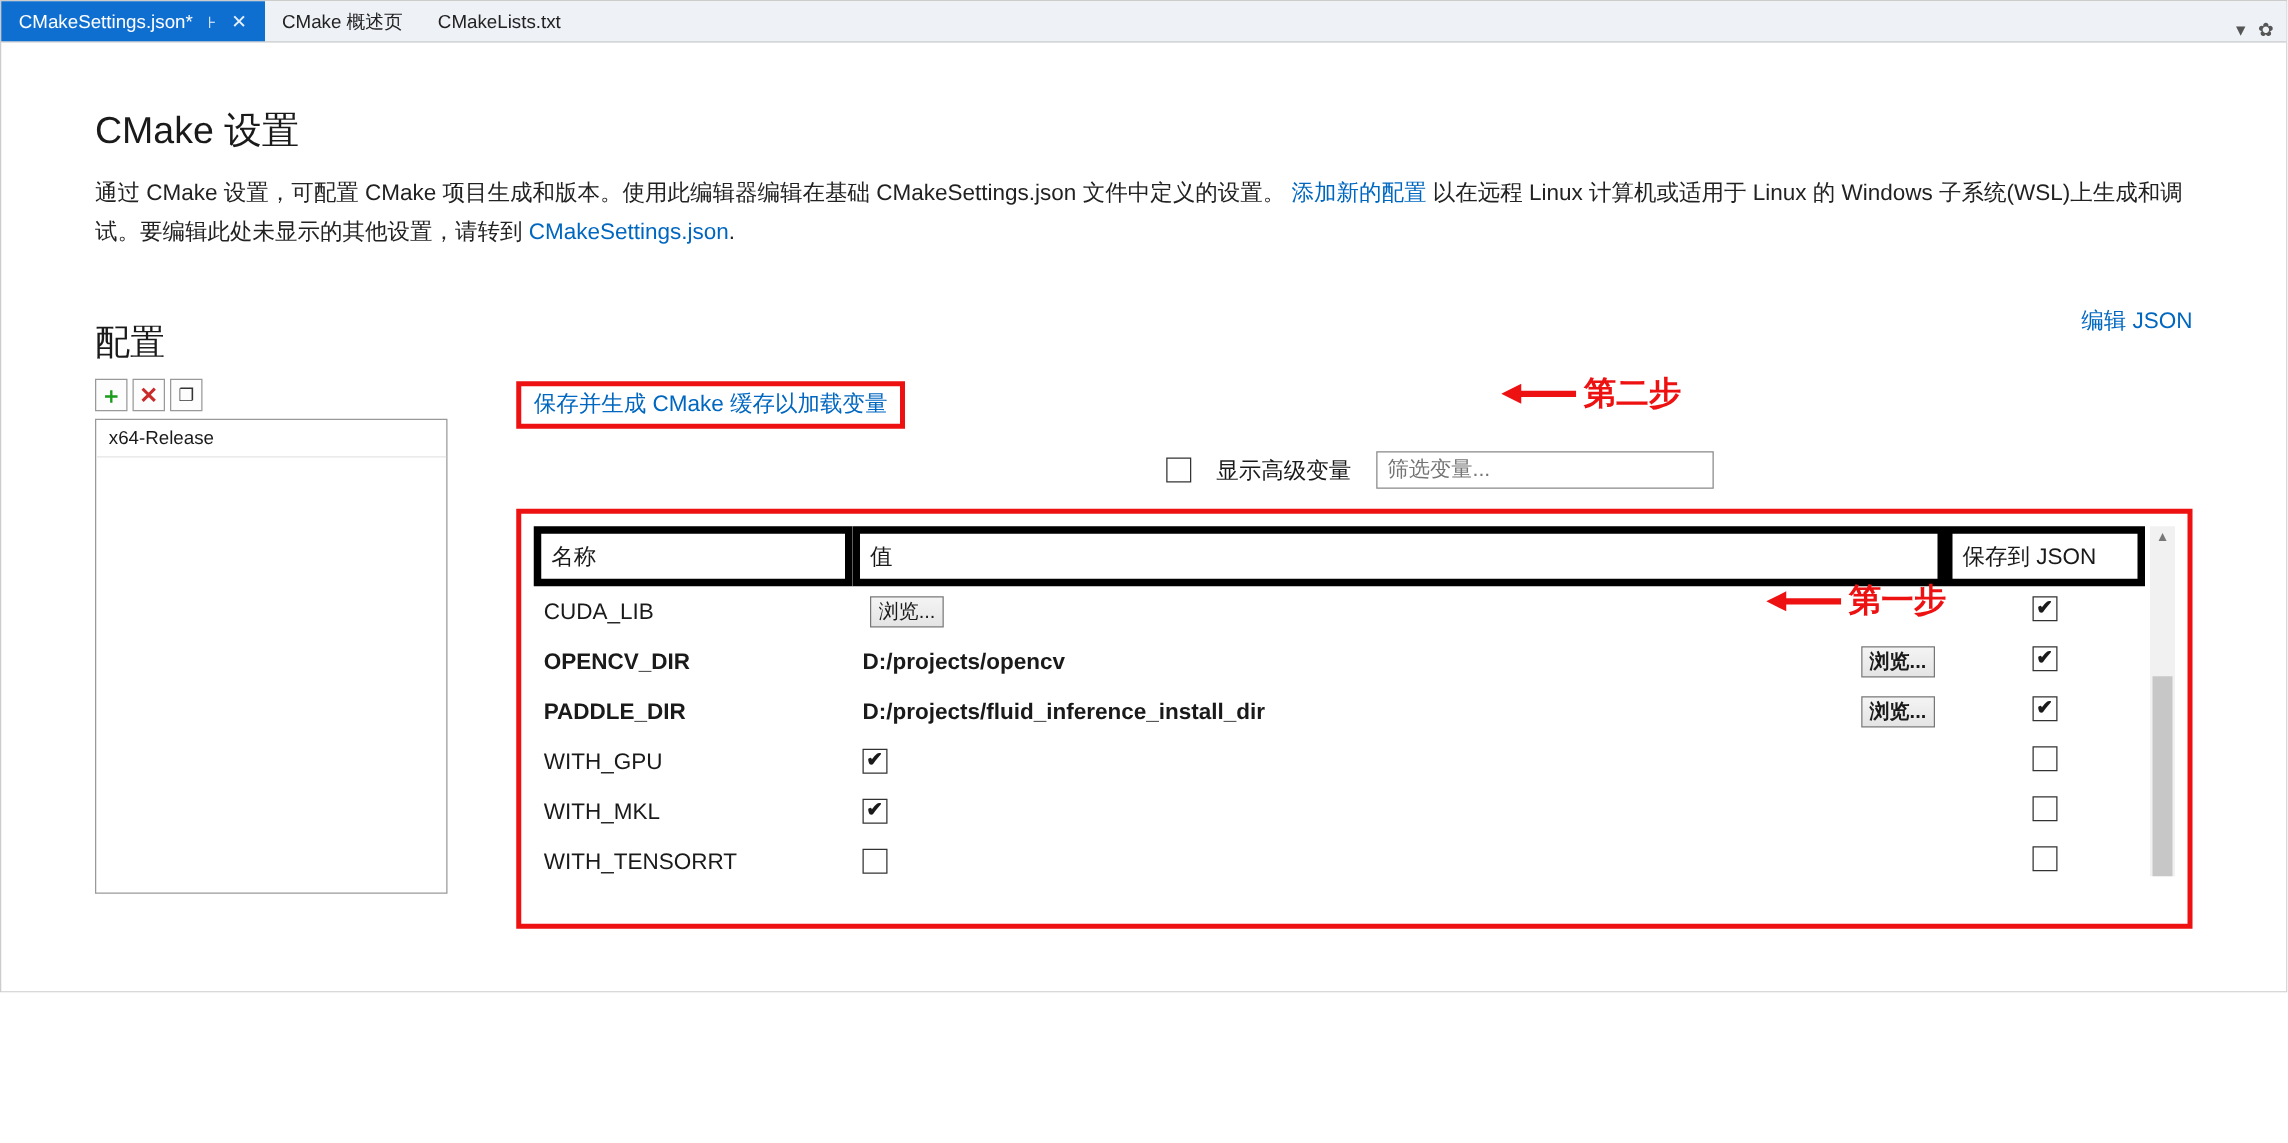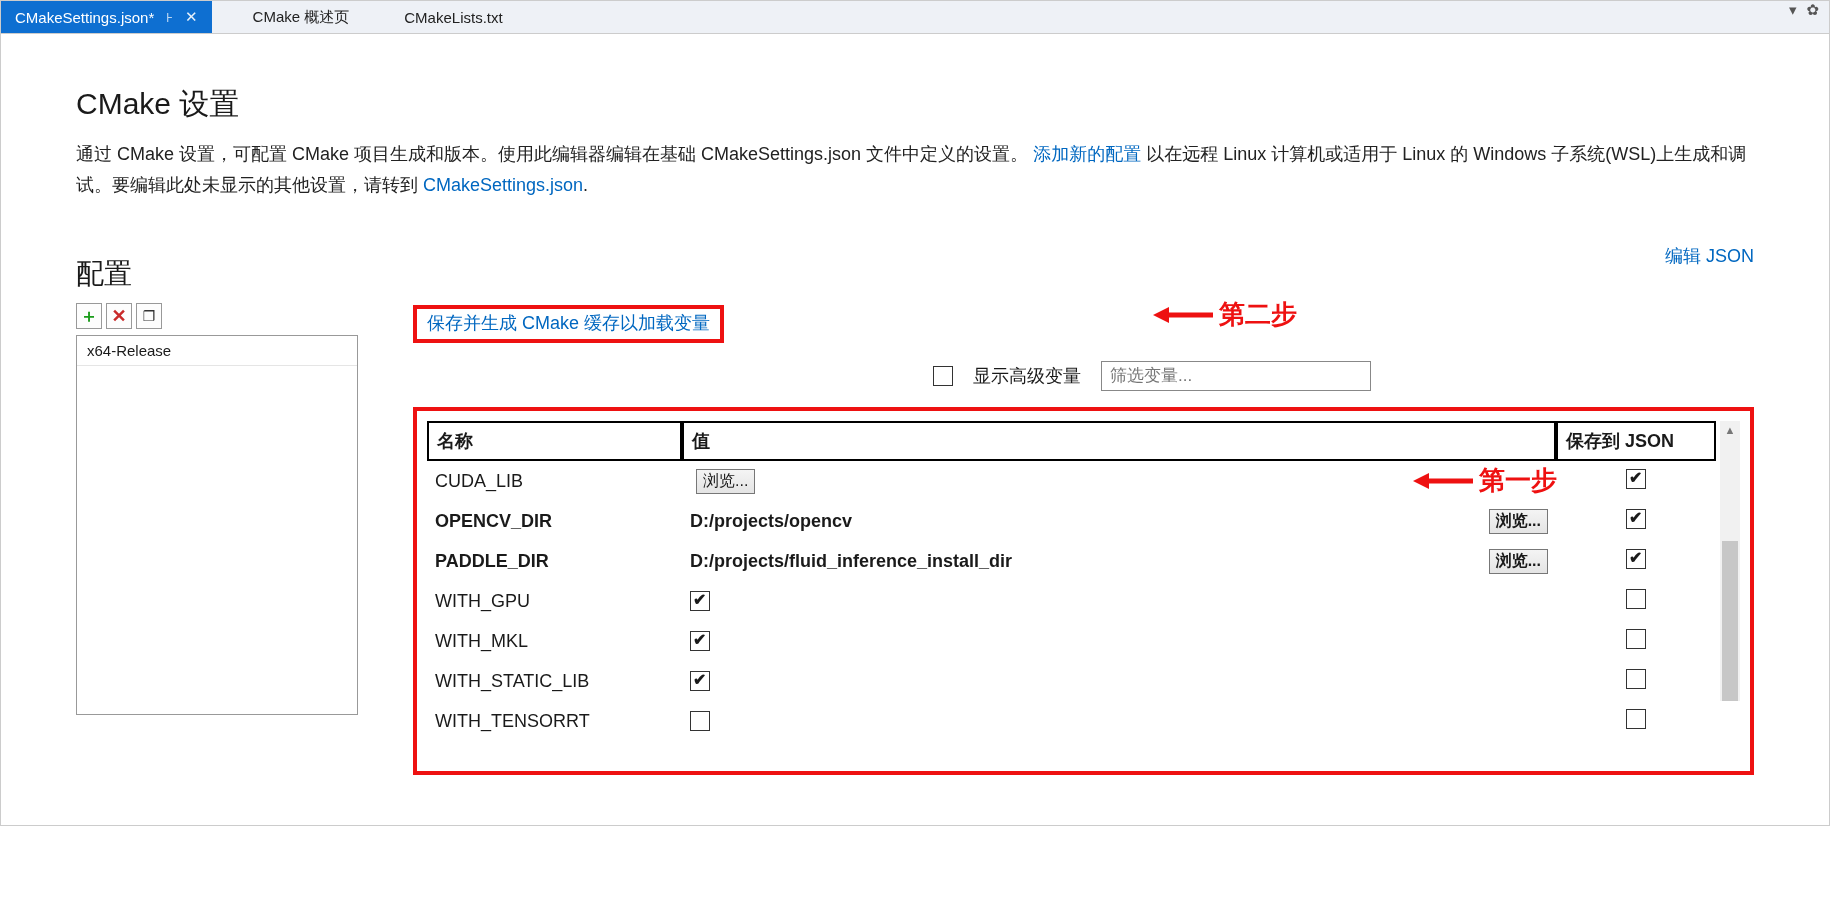--- a/index.html
+++ b/index.html
@@ -5,22 +5,22 @@
 * { box-sizing: border-box; margin: 0; padding: 0; }
 body {
   font-family: "Microsoft YaHei", "Segoe UI", Arial, sans-serif;
   font-size: 15px;
   background: #fff;
   color: #1a1a1a;
   width: 1830px;
 }
 .frame { border: 1px solid #ccc; }
 .tabbar {
-  display: flex; align-items: flex-start; height: 33px;
-  background: #eef1f6; border-bottom: 1px solid #ccc; gap: 27px;
+  display: flex; align-items: flex-end; height: 33px;
+  background: #eef1f6; border-bottom: 1px solid #ccc;
 }
 .tab { display: inline-flex; align-items: center; gap: 12px; height: 100%; padding: 0 14px; color: #222; }
 .tab.active { background: #0e6fd1; color: #fff; }
 .tab .pin { font-size: 13px; opacity: .9; }
 .tab .close { font-size: 15px; opacity: .9; }
 .tabbar-spacer { flex: 1; }
 .tabbar-icons { display: flex; gap: 10px; padding-right: 10px; color: #555; }
 .content { padding: 30px 55px 30px 55px; }
 .cpadding { padding: 20px; }
 h1.title { font-size: 30px; font-weight: 400; margin-bottom: 14px; }
@@ -51,40 +51,40 @@
 .filterrow { display: flex; align-items: center; gap: 20px; margin-top: 18px; margin-left: 520px; }
 .chkbox { width: 20px; height: 20px; border: 1px solid #333; display: inline-block; background: #fff; position: relative; }
 .chkbox.checked::after { content: "✔"; position: absolute; left: 2px; top: -2px; font-size: 16px; font-weight: 900;}
 .advlabel { font-size: 18px; }
 .filterinput { border: 1px solid #888; height: 30px; width: 270px; padding: 2px 8px; font-size: 17px; color: #888; }
 
 .tablewrap { border: 4px solid #e11; margin-top: 16px; padding: 10px 10px 30px 10px; position: relative; }
 .tablebox { display: flex; }
 .tinner { flex: 1; }
 .thead { display: flex; }
-.th { border: 2px solid #000000; padding: 6px 8px; font-size: 18px; background: #fff; font-weight: bold; }
+.th { border: 6px solid #000000; padding: 6px 8px; font-size: 18px; background: #fff; }
 .th.c1 { width: 255px; }
 .th.c2 { flex: 1; }
 .th.c3 { width: 160px; }
 .trow { display: flex; align-items: center; height: 40px; }
 .td { padding: 3px 8px; font-size: 18px; }
 .td.c1 { width: 255px; }
 .td.c2 { flex: 1; display: flex; align-items: center; }
 .td.c3 { width: 160px; text-align: center; }
 .bold { font-weight: 700; }
 .valtext { flex: 1; white-space: nowrap; overflow: hidden; }
 .browsebtn { border: 1px solid #777; background: linear-gradient(#f4f4f4,#e4e4e4); padding: 1px 6px; font-size: 16px; margin-left: 6px; }
 .scrollcol { width: 20px; background: #f1f1f1; margin-left: 4px; position: relative; height: 280px; }
 .scrollup { position: absolute; top: 0; left: 0; right: 0; height: 18px; display: flex; align-items: center; justify-content: center; color: #777; font-size: 11px; }
 .scrollthumb { position: absolute; left: 2px; right: 2px; top: 120px; height: 160px; background: #c7c7c7; }
 
 
 .arrow { position: absolute; color: #e11; font-size: 26px; font-weight: 700; display: flex; align-items: center; gap: 6px; }
 .arrow svg { display: block; }
-.ann2 { left: 740px; top: -6px; align-items: center; }
+.ann2 { left: 788px; top: -6px; align-items: center; }
 .ann1 { left: 1000px; top: 160px; }
 </style>
 </head>
 <body>
 
 <div class="frame">
 
   <div class="tabbar">
     <div class="tab active">
       <span>CMakeSettings.json*</span>
@@ -190,27 +190,20 @@
                       <div class="td c3"><span class="chkbox"></span></div>
                     </div>
                     <div class="trow">
                       <div class="td c1">WITH_MKL</div>
                       <div class="td c2">
                         <span class="chkbox checked"></span>
                       </div>
                       <div class="td c3"><span class="chkbox"></span></div>
                     </div>
                     <div class="trow">
-                      <div class="td c1">WITH_STATIC_LIB</div>
-                      <div class="td c2">
-                        <span class="chkbox checked"></span>
-                      </div>
-                      <div class="td c3"><span class="chkbox"></span></div>
-                    </div>
-                    <div class="trow">
                       <div class="td c1">WITH_TENSORRT</div>
                       <div class="td c2">
                         <span class="chkbox"></span>
                       </div>
                       <div class="td c3"><span class="chkbox"></span></div>
                     </div>
                   </div>
             </div>
             <div class="scrollcol">
               <div class="scrollup">▲</div>

